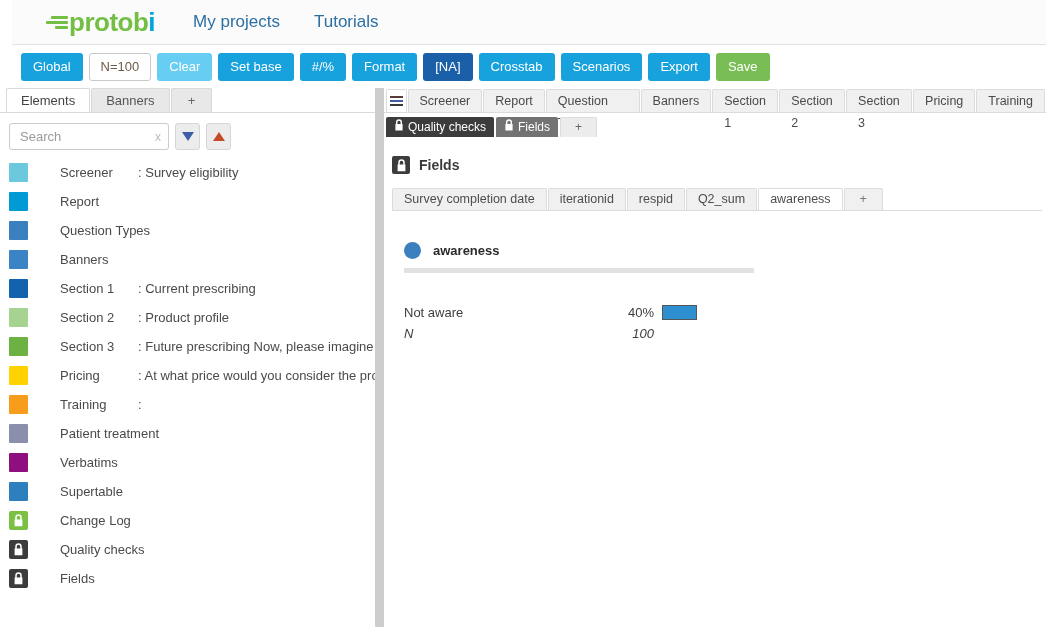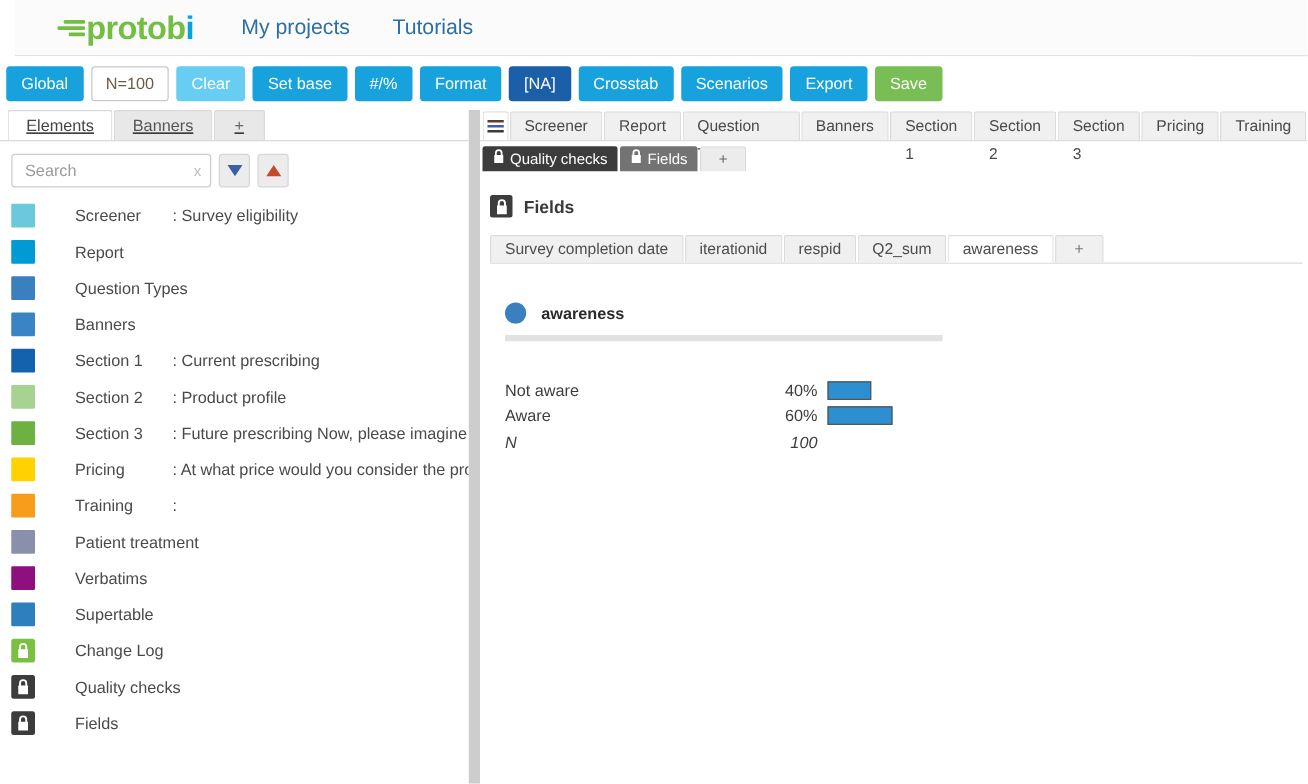--- a/index.html
+++ b/index.html
@@ -28,42 +28,42 @@
   .logo-text .g { color:#72bf44; }
   .logo-text .b { color:#00a5dd; }
   .nav-link {
     margin-left:34px; color:#2c6fa3; font-size:17px; text-decoration:none;
   }
   .nav-link:first-of-type { margin-left:38px; }
 
   
   .toolbar {
     position:absolute; left:0; top:45px; width:953px; height:43px;
-    background:#fff; display:flex; align-items:center; padding-left:5px; gap:6px;
+    background:#fff; display:flex; align-items:center; padding-left:21px; gap:6px;
   }
   .btn {
     height:28px; padding:0 12px; border-radius:3px; border:none;
     color:#fff; font-size:13px; line-height:28px; display:inline-block;
     font-family:"Liberation Sans", sans-serif; cursor:pointer; white-space:nowrap;
   }
   .btn-blue { background:#17a2dd; }
   .btn-lightblue { background:#68cdf2; }
   .btn-navy { background:#1a5fa8; }
   .btn-green { background:#79bd55; }
   .btn-white {
     background:#fff; border:1px solid #c9c9c9; color:#6b5b46;
     height:28px; line-height:26px; padding:0 11px; border-radius:3px; font-size:13px;
   }
 
   
   .leftpane {
     position:absolute; left:0; top:88px; width:375px; height:539px;
     background:#fff; overflow:hidden;
   }
-  .ltabs { display:flex; height:24px; align-items:flex-end; padding-left:6px;text-decoration:underline; }
+  .ltabs { display:flex; height:24px; align-items:flex-end; padding-left:6px; }
   .ltab {
     height:24px; line-height:23px; font-size:13px; padding:0 14px;
     background:#e8e8e8; color:#555; border:1px solid #d9d9d9; border-bottom:none;
     margin-right:1px; border-radius:2px 2px 0 0;
   }
   .ltab.active { background:#fff; color:#444; border-color:#d9d9d9; }
   .ltab.plus { padding:0 16px; color:#666; }
   .ltabs-underline { height:1px; background:#d9d9d9; width:375px; }
 
   .searchrow { display:flex; align-items:center; padding:10px 16px 0 9px; gap:6px; }
@@ -370,27 +370,20 @@
       </div>
       <div class="chart-rule"></div>
       <div class="chart-rows" id="chart-rows">
           <div class="crow">
             <span class="crow-label">Not aware</span>
             <span class="crow-pct">40%</span>
             <span class="crow-bar-wrap">
               <span class="crow-bar" style="width: 34.8px; background: rgb(46, 143, 208);"></span>
             </span>
           </div>
-          <div class="crow">
-            <span class="crow-label">Aware</span>
-            <span class="crow-pct">60%</span>
-            <span class="crow-bar-wrap">
-              <span class="crow-bar" style="width: 52.2px; background: rgb(46, 143, 208);"></span>
-            </span>
-          </div>
           <div class="crow nrow">
             <span class="crow-label">N</span>
             <span class="crow-pct">100</span>
           </div>
         </div>
     </div>
 
   </div>
 </div>
 

